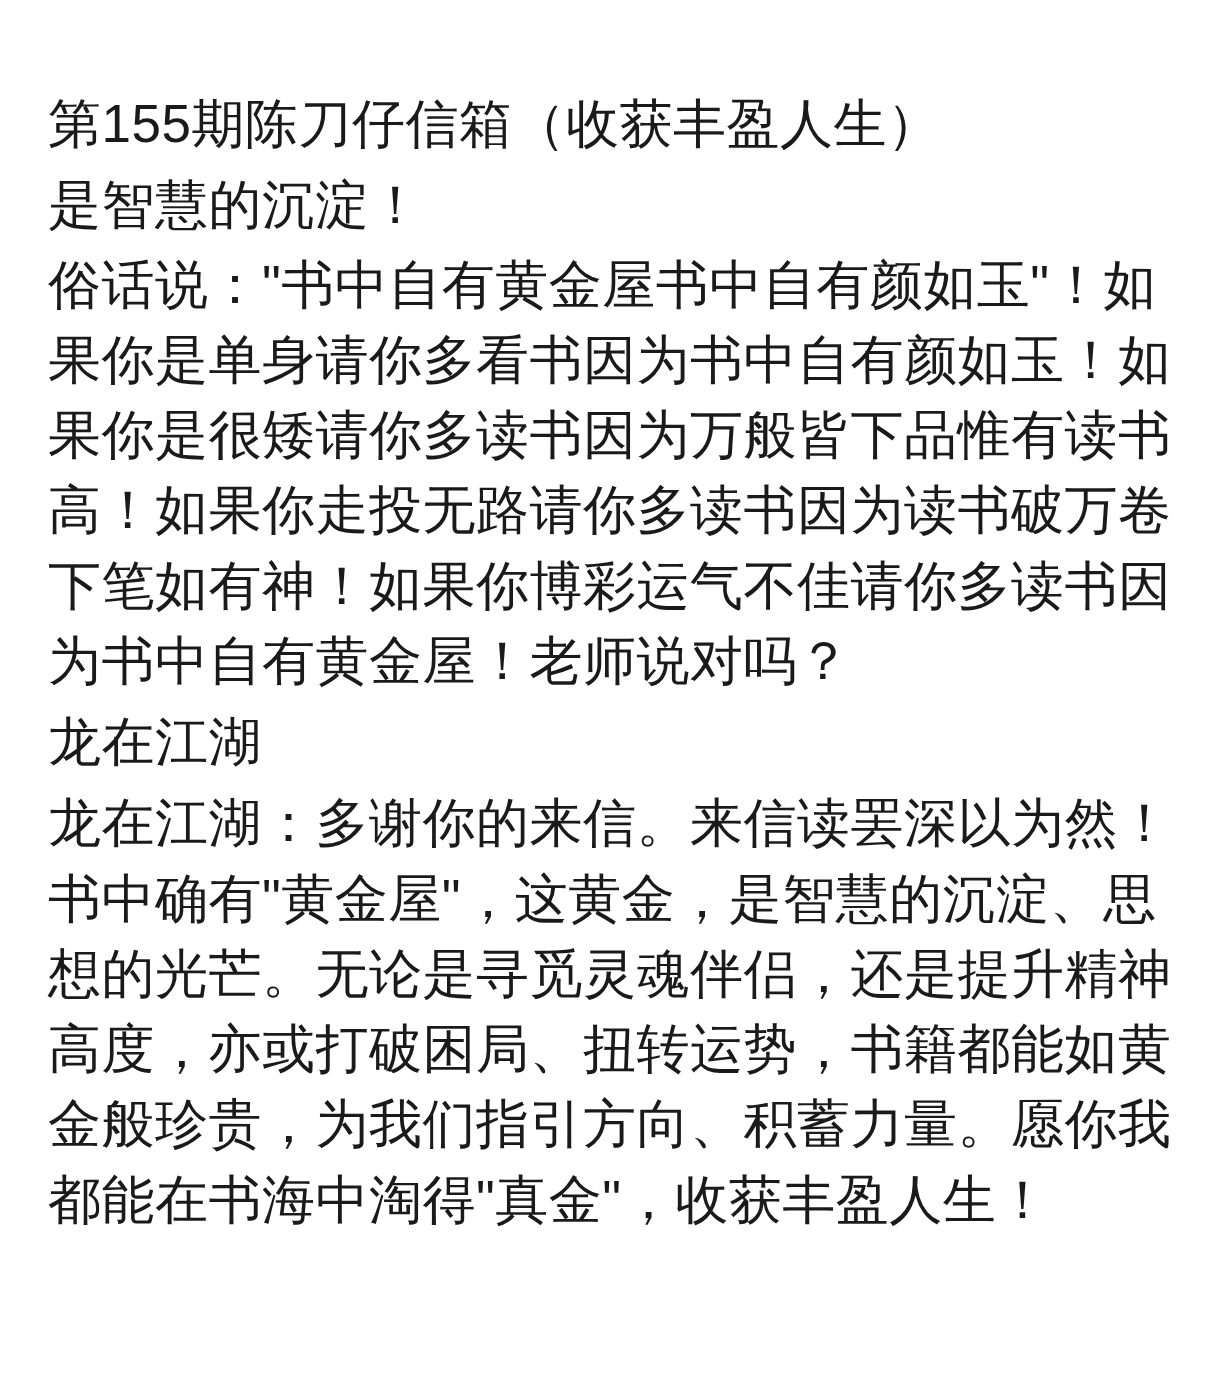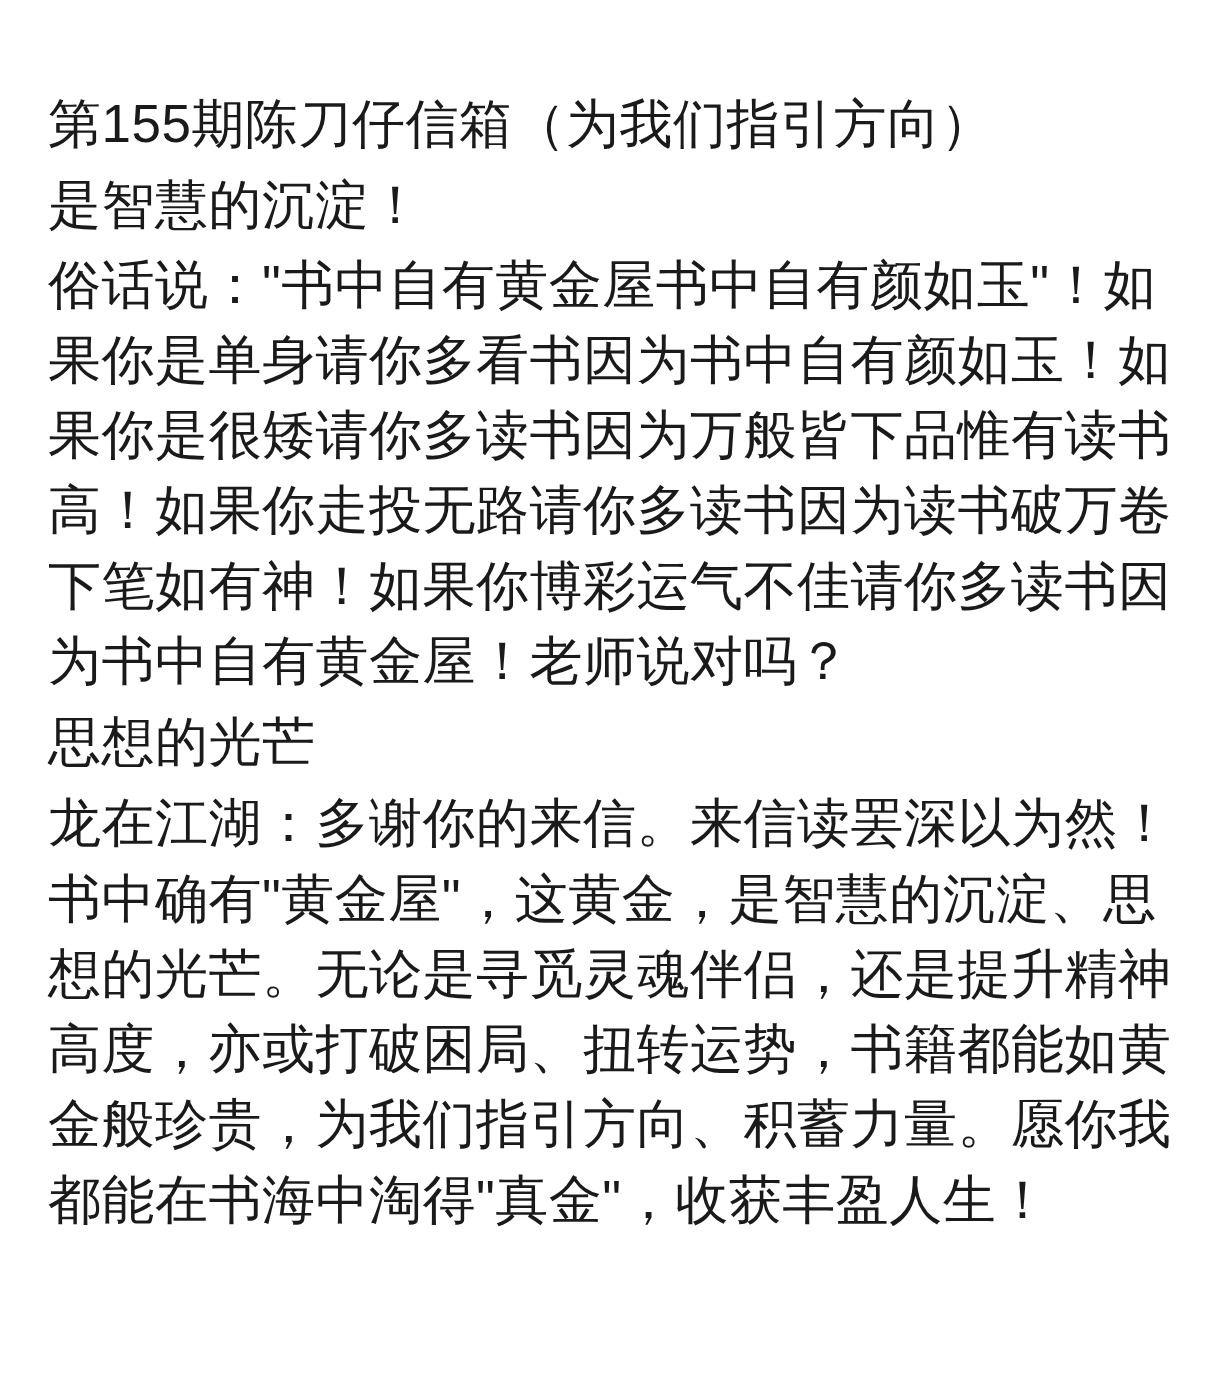--- a/index.html
+++ b/index.html
@@ -42,19 +42,19 @@
   }
   .para.body-block {
     margin-bottom: 6px;
   }
 </style>
 </head>
 <body>
 
 <div class="page">
   <article class="doc">
-    <p class="para title">第155期陈刀仔信箱（为我们指引方向）</p>
+    <p class="para title">第155期陈刀仔信箱（收获丰盈人生）</p>
     <p class="para">是智慧的沉淀！</p>
     <p class="para body-block">俗话说："书中自有黄金屋书中自有颜如玉"！如果你是单身请你多看书因为书中自有颜如玉！如果你是很矮请你多读书因为万般皆下品惟有读书高！如果你走投无路请你多读书因为读书破万卷下笔如有神！如果你博彩运气不佳请你多读书因为书中自有黄金屋！老师说对吗？</p>
-    <p class="para signature">思想的光芒</p>
+    <p class="para signature">龙在江湖</p>
     <p class="para body-block">龙在江湖：多谢你的来信。来信读罢深以为然！书中确有"黄金屋"，这黄金，是智慧的沉淀、思想的光芒。无论是寻觅灵魂伴侣，还是提升精神高度，亦或打破困局、扭转运势，书籍都能如黄金般珍贵，为我们指引方向、积蓄力量。愿你我都能在书海中淘得"真金"，收获丰盈人生！</p>
   </article>
 </div>
 
 </body></html>

